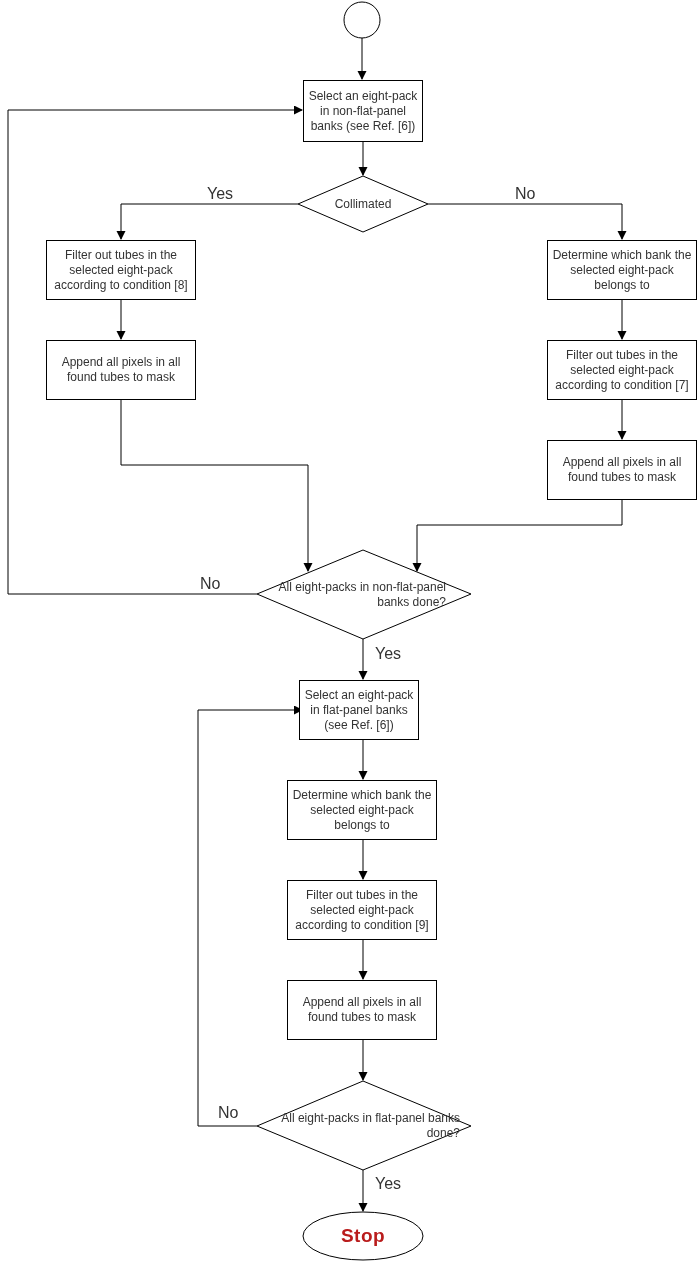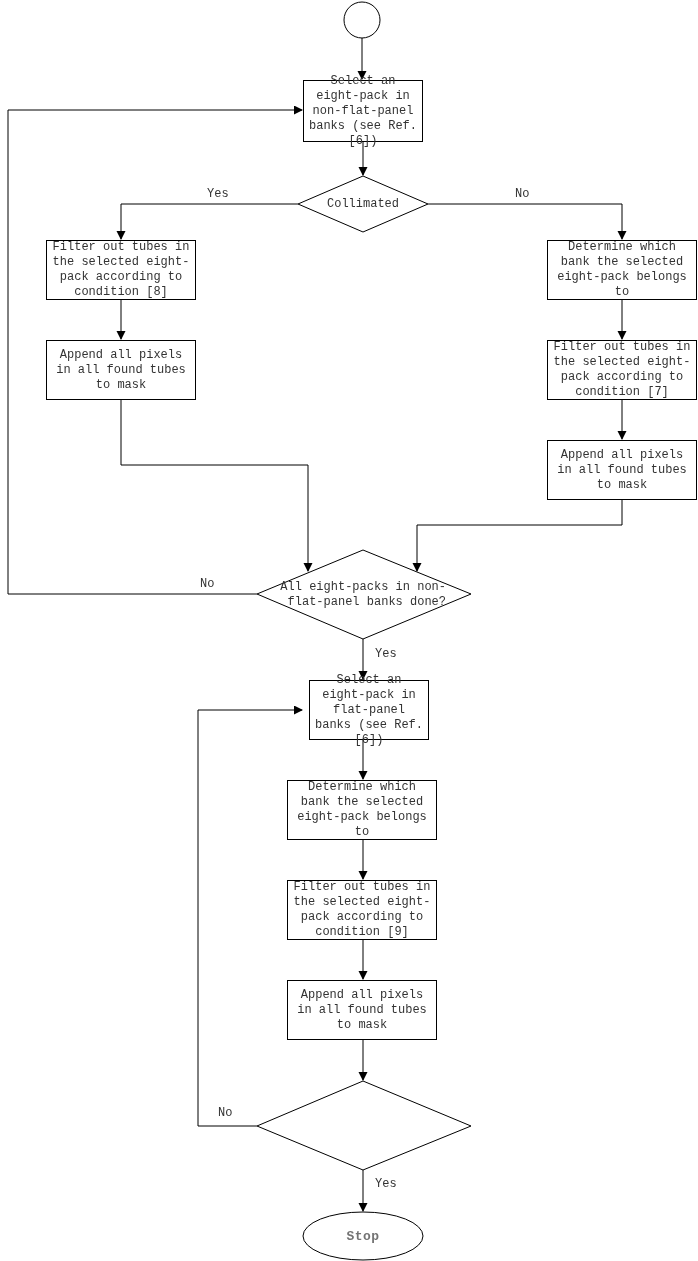--- a/index.html
+++ b/index.html
@@ -1,20 +1,20 @@
 <!DOCTYPE html>
 <html><head>
 <meta charset="utf-8">
 <style>
   html,body{margin:0;padding:0;background:#ffffff;}
   .canvas{
     position:relative;
     width:698px;height:1261px;
     background:#ffffff;
-    font-family:Liberation Mono, monospace;
+    font-family:Liberation Sans, sans-serif;
     color:#333333;
     overflow:hidden;
   }
   svg.wires{position:absolute;left:0;top:0;width:698px;height:1261px;}
   .node{
     position:absolute;
     box-sizing:border-box;
     border:1px solid #000000;
     background:#ffffff;
     display:flex;align-items:center;justify-content:center;
@@ -23,28 +23,28 @@
     padding:2px 3px;
   }
   .dlabel{
     position:absolute;
     display:flex;align-items:center;justify-content:center;
     text-align:right;
     font-size:12px;line-height:15px;
   }
   .elabel{
     position:absolute;
-    font-size:12px;line-height:14px;
+    font-size:16px;line-height:14px;
     white-space:nowrap;
     text-align:center;
   }
   .stop-label{
     position:absolute;
     display:flex;align-items:center;justify-content:center;
-    font-size:13px;font-weight:bold;color:#737373;
+    font-size:19px;font-weight:bold;color:#b91c1c;
     letter-spacing:.5px;
   }
 </style>
 </head>
 <body>
 
 <div class="canvas">
 
   <svg class="wires" viewBox="0 0 698 1261" xmlns="http://www.w3.org/2000/svg">
     <defs>
@@ -83,32 +83,33 @@
   <div class="node" style="left:46px;top:240px;width:150px;height:60px;">Filter out tubes in the selected eight-pack according to condition [8]</div>
 
   <div class="node" style="left:46px;top:340px;width:150px;height:60px;">Append all pixels in all found tubes to mask</div>
 
   <div class="node" style="left:547px;top:240px;width:150px;height:60px;">Determine which bank the selected eight-pack belongs to</div>
 
   <div class="node" style="left:547px;top:340px;width:150px;height:60px;">Filter out tubes in the selected eight-pack according to condition [7]</div>
 
   <div class="node" style="left:547px;top:440px;width:150px;height:60px;">Append all pixels in all found tubes to mask</div>
 
-  <div class="node" style="left:309px;top:680px;width:120px;height:60px;">Select an eight-pack in flat-panel banks (see Ref. [6])</div>
+  <div class="node" style="left:299px;top:680px;width:120px;height:60px;">Select an eight-pack in flat-panel banks (see Ref. [6])</div>
 
   <div class="node" style="left:287px;top:780px;width:150px;height:60px;">Determine which bank the selected eight-pack belongs to</div>
 
   <div class="node" style="left:287px;top:880px;width:150px;height:60px;">Filter out tubes in the selected eight-pack according to condition [9]</div>
 
   <div class="node" style="left:287px;top:980px;width:150px;height:60px;">Append all pixels in all found tubes to mask</div>
 
   <div class="dlabel" style="left:298px;top:176px;width:130px;height:56px;">Collimated</div>
 
   <div class="dlabel" style="left:252px;top:550px;width:194px;height:89px;">All eight-packs in non-flat-panel banks done?</div>
 
+  <div class="dlabel" style="left:266px;top:1081px;width:194px;height:89px;">All eight-packs in flat-panel banks done?</div>
 
   <div class="stop-label" style="left:303px;top:1212px;width:120px;height:48px;">Stop</div>
 
   <div class="elabel" style="left:207px;top:187px;">Yes</div>
 
   <div class="elabel" style="left:515px;top:187px;">No</div>
 
   <div class="elabel" style="left:200px;top:577px;">No</div>
 
   <div class="elabel" style="left:375px;top:647px;">Yes</div>

